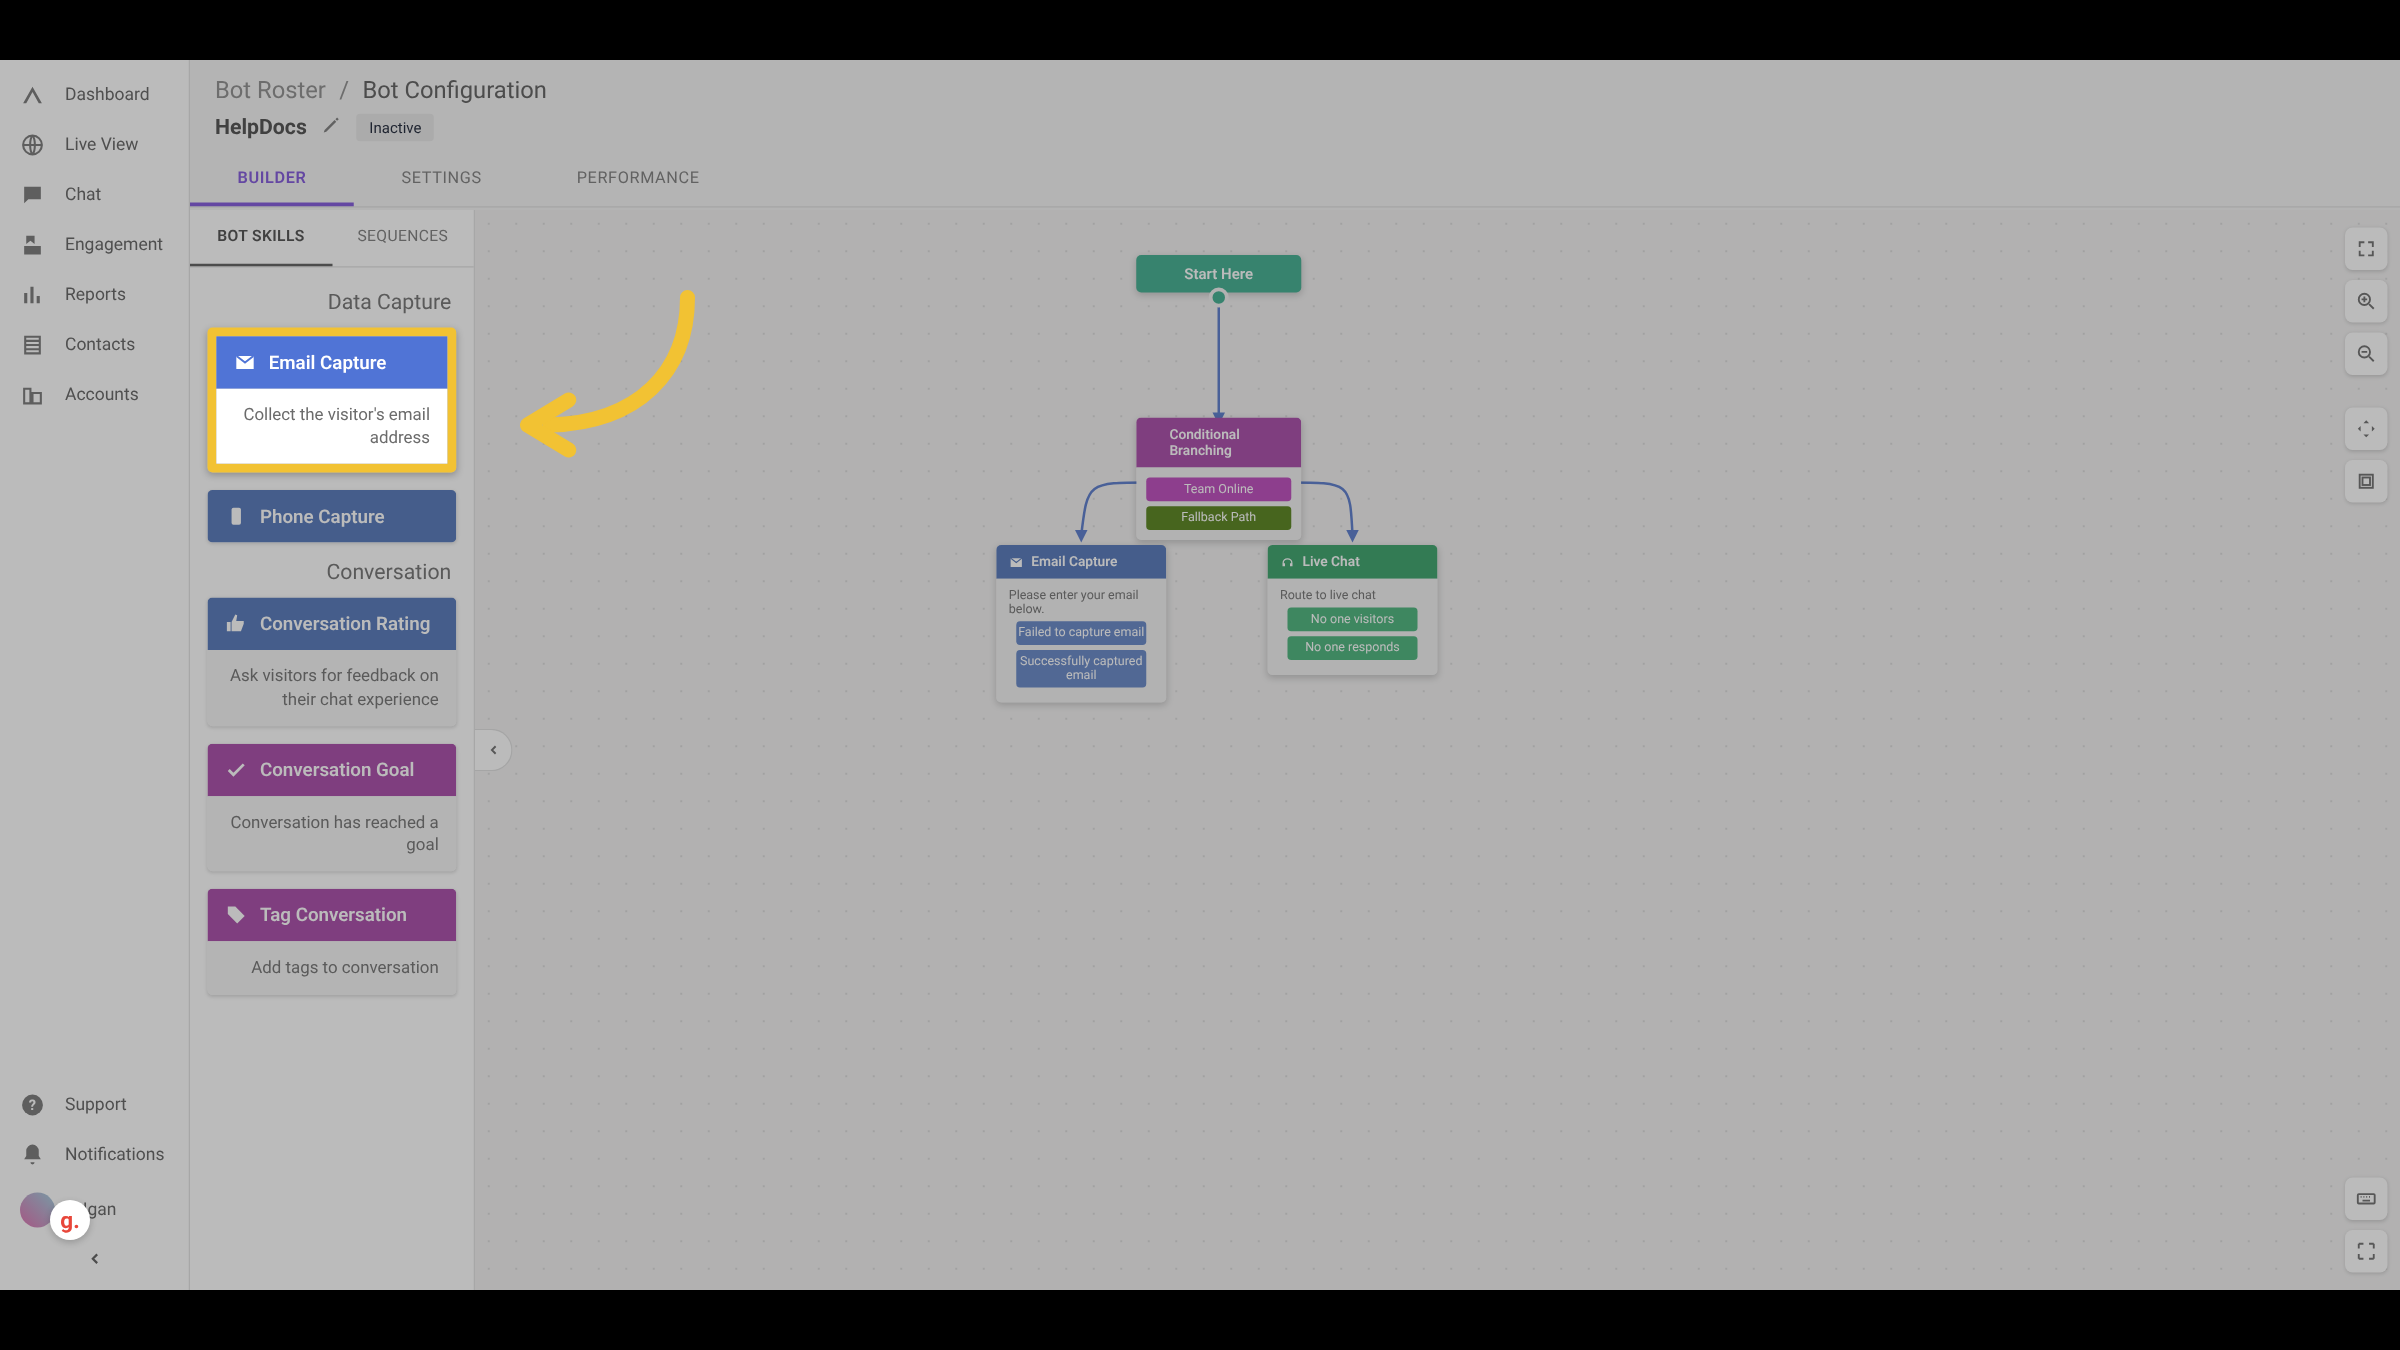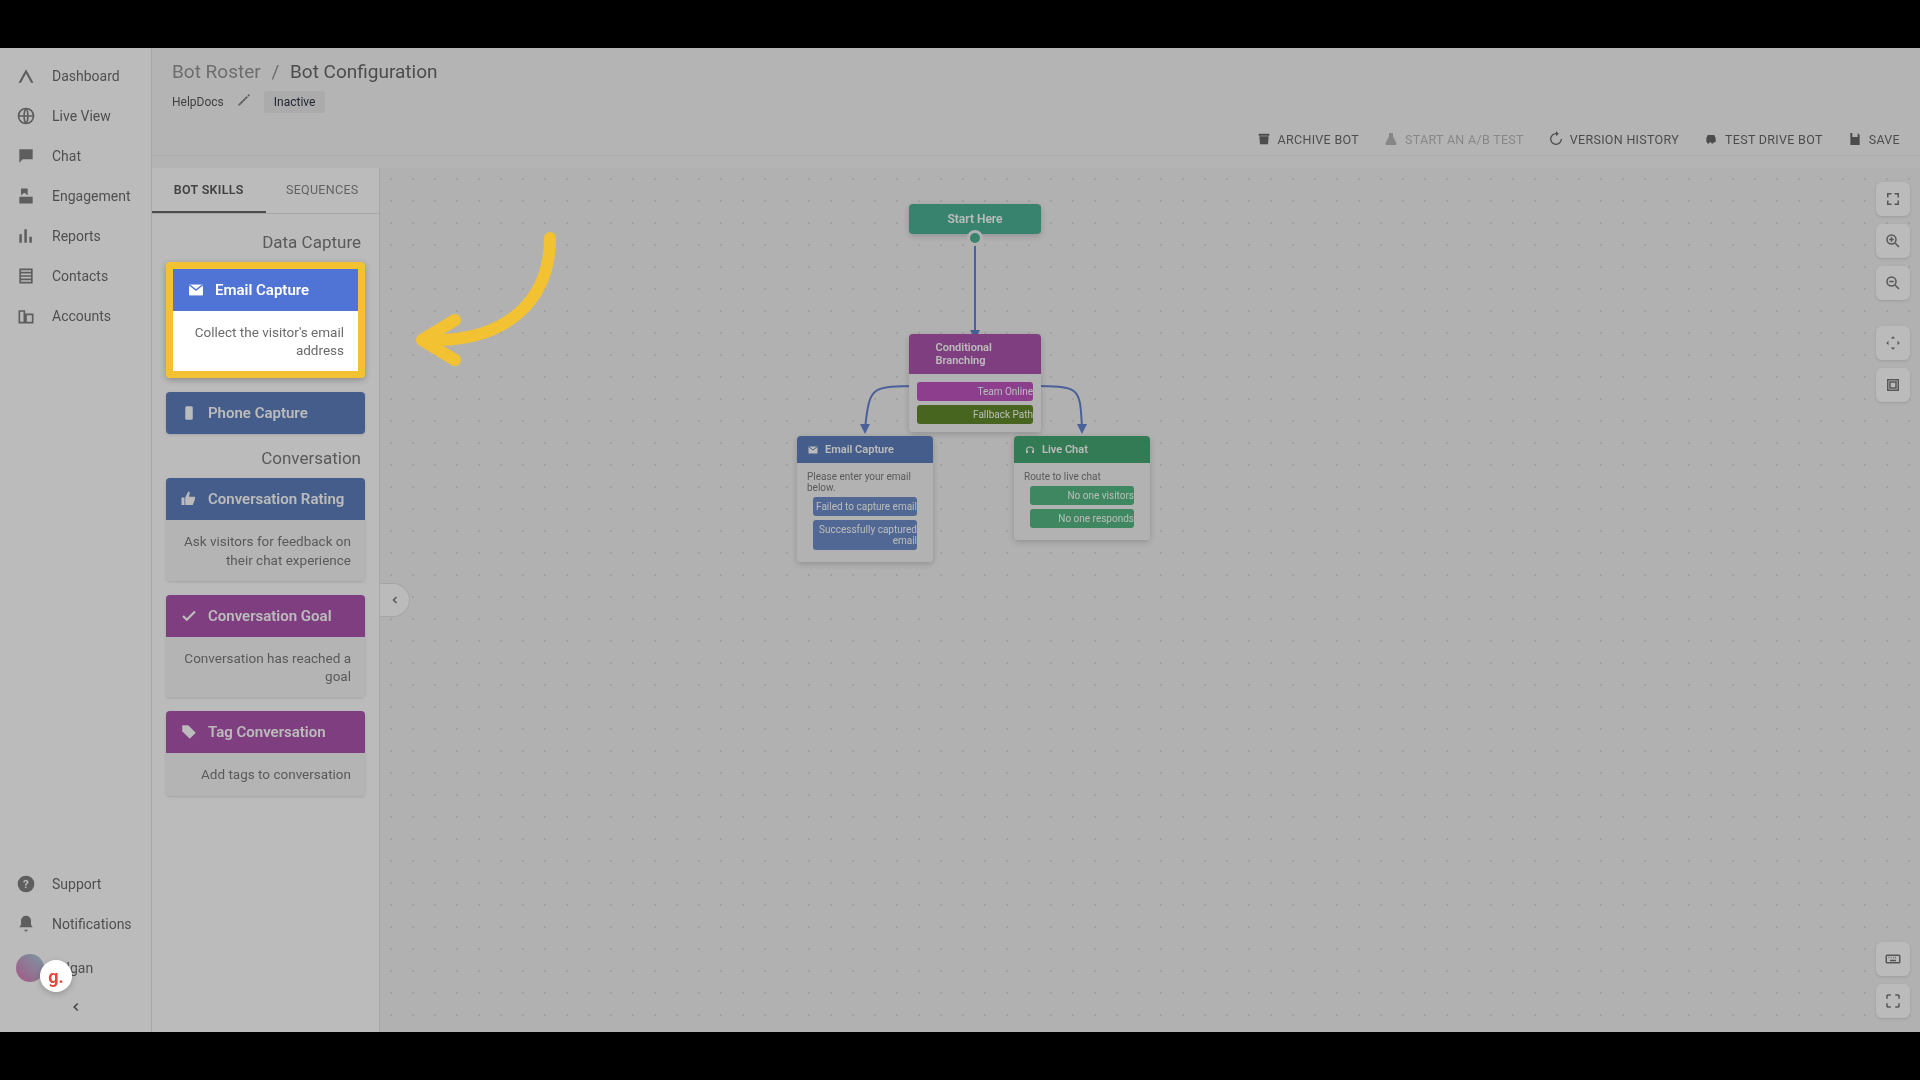--- a/index.html
+++ b/index.html
@@ -19,21 +19,21 @@
 .red-g { position: absolute; left: 40px; bottom: 40px; width: 32px; height: 32px; border-radius: 50%; background: #fff; color: #e8463a; font-weight: 700; font-size: 18px; display: flex; align-items: center; justify-content: center; box-shadow: 0 2px 6px rgba(0,0,0,.2); z-index: 40; }
 .collapse-caret { display:flex; justify-content:center; padding:8px 0; color:#555; }
 
 
 .main { position: absolute; left: 152px; right: 0; top: 0; bottom: 0; }
 .crumbs { padding: 12px 20px 4px; font-size: 19px; color: #888; }
 .crumbs a { color: #888; text-decoration: none; }
 .crumbs .sep { margin: 0 6px; }
 .crumbs .cur { color: #555; }
 .titlebar { display: flex; align-items: center; gap: 12px; padding: 4px 20px 10px; }
-.titlebar h1 { font-size: 12px; font-weight: 400; color: #444; }
+.titlebar h1 { font-size: 17px; font-weight: 700; color: #444; }
 .status-chip { background: #e6e6e6; color: #0f172a; font-size: 12px; padding: 4px 10px; border-radius: 3px; }
 .pencil { color: #888; }
 .tabbar { display: flex; border-bottom: 1px solid #ddd; padding-left: 0; }
 .tab { padding: 12px 38px; font-size: 13px; letter-spacing: .5px; color: #777; cursor: pointer; }
 .tab.active { color: #7a4ed9; border-bottom: 3px solid #7a4ed9; font-weight: 600; }
 .actionbar { display: flex; justify-content: flex-end; gap: 24px; padding: 8px 20px; border-bottom: 1px solid #e5e5e5; font-size: 12.5px; color: #555; letter-spacing: .3px; }
 .actionbar .act { display: flex; align-items: center; gap: 6px; cursor: pointer; }
 .actionbar .act.disabled { color: #b0b0b0; }
 .actionbar svg { width: 16px; height: 16px; fill: currentColor; }
 
@@ -68,21 +68,21 @@
 .canvas-tools-r .grp2 { margin-top: 18px; }
 .toolbtn { width:34px; height:34px; background:#fff; border-radius:6px; box-shadow:0 1px 3px rgba(0,0,0,.15); display:flex; align-items:center; justify-content:center; color:#666; cursor:pointer; }
 .toolbtn svg{width:18px;height:18px;fill:currentColor;}
 .canvas-tools-br { position:absolute; right:10px; bottom:14px; display:flex; flex-direction:column; gap:8px; }
 
 
 .node { position:absolute; border-radius:4px; box-shadow:0 2px 6px rgba(0,0,0,.2); overflow:hidden; font-size:11px; }
 .node .nhdr { color:#fff; padding:7px 10px; display:flex; align-items:center; gap:6px; font-weight:600; }
 .node .nhdr svg{width:12px;height:12px;fill:#fff;}
 .node .nbody { background:#f1f1f1; padding:8px 10px; color:#6a6a6a; }
-.pill { border-radius:3px; padding:4px 0; margin:4px 6px; text-align:right; color:#fff; font-size:10px; }
+.pill { border-radius:3px; padding:4px 0; margin:4px 6px; text-align:center; color:#fff; font-size:10px; }
 .start { background:#35a989; color:#fff; text-align:center; padding:8px 0; border-radius:4px; box-shadow:0 2px 6px rgba(0,0,0,.2); font-size:12px; font-weight:600; position:absolute; }
 .start-dot { position:absolute; width:16px; height:16px; background:#35a989; border-radius:50%; border:3px solid #f1f0f0; }
 
 
 .edges { position:absolute; left:0; top:0; width:100%; height:100%; pointer-events:none; }
 .edges path { fill:none; stroke:#5074c9; stroke-width:2; }
 .arrowhead { fill:#5074c9; }
 
 
 .dim { position:absolute; inset:0; background:rgba(60,60,60,.35); z-index:30; pointer-events:none; }
@@ -175,20 +175,25 @@
       <span class="cur">Bot Configuration</span>
     </div>
     <div class="titlebar">
       <h1>HelpDocs</h1>
       <span class="pencil">
         <svg width="16" height="16" viewBox="0 0 24 24">
             <path d="M3 21l3-1 12-12-2-2L4 18zM17 5l2 2 2-2-2-2z" fill="#777"></path>
           </svg>
       </span>
       <span class="status-chip">Inactive</span>
+    </div>
+    <div class="tabbar">
+      <div class="tab active">BUILDER</div>
+      <div class="tab">SETTINGS</div>
+      <div class="tab">PERFORMANCE</div>
     </div>
     <div class="actionbar">
       <div class="act">
         <svg viewBox="0 0 24 24">
             <path d="M5 8h14l-1 12H6zM4 4h16v3H4z"></path>
           </svg>
         <span>ARCHIVE BOT</span>
       </div>
       <div class="act disabled">
         <svg viewBox="0 0 24 24">

